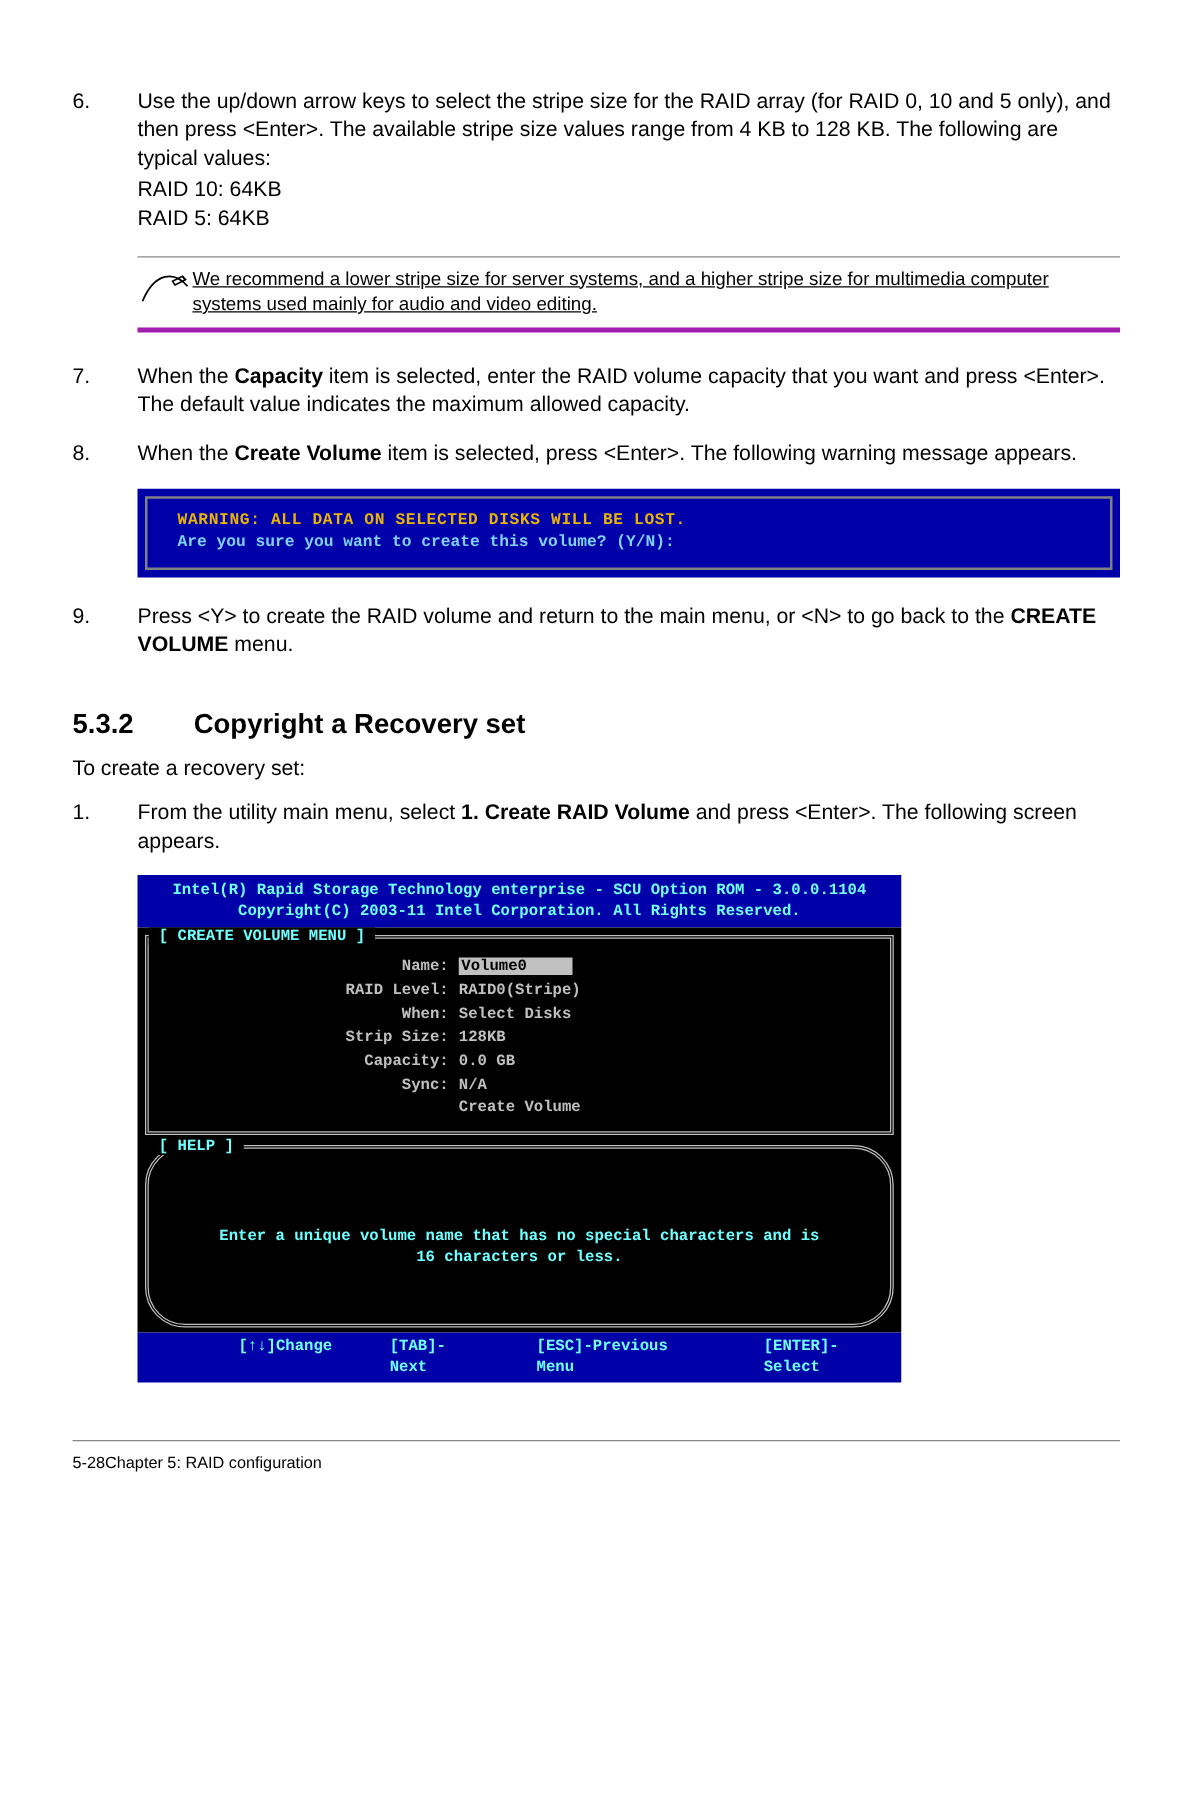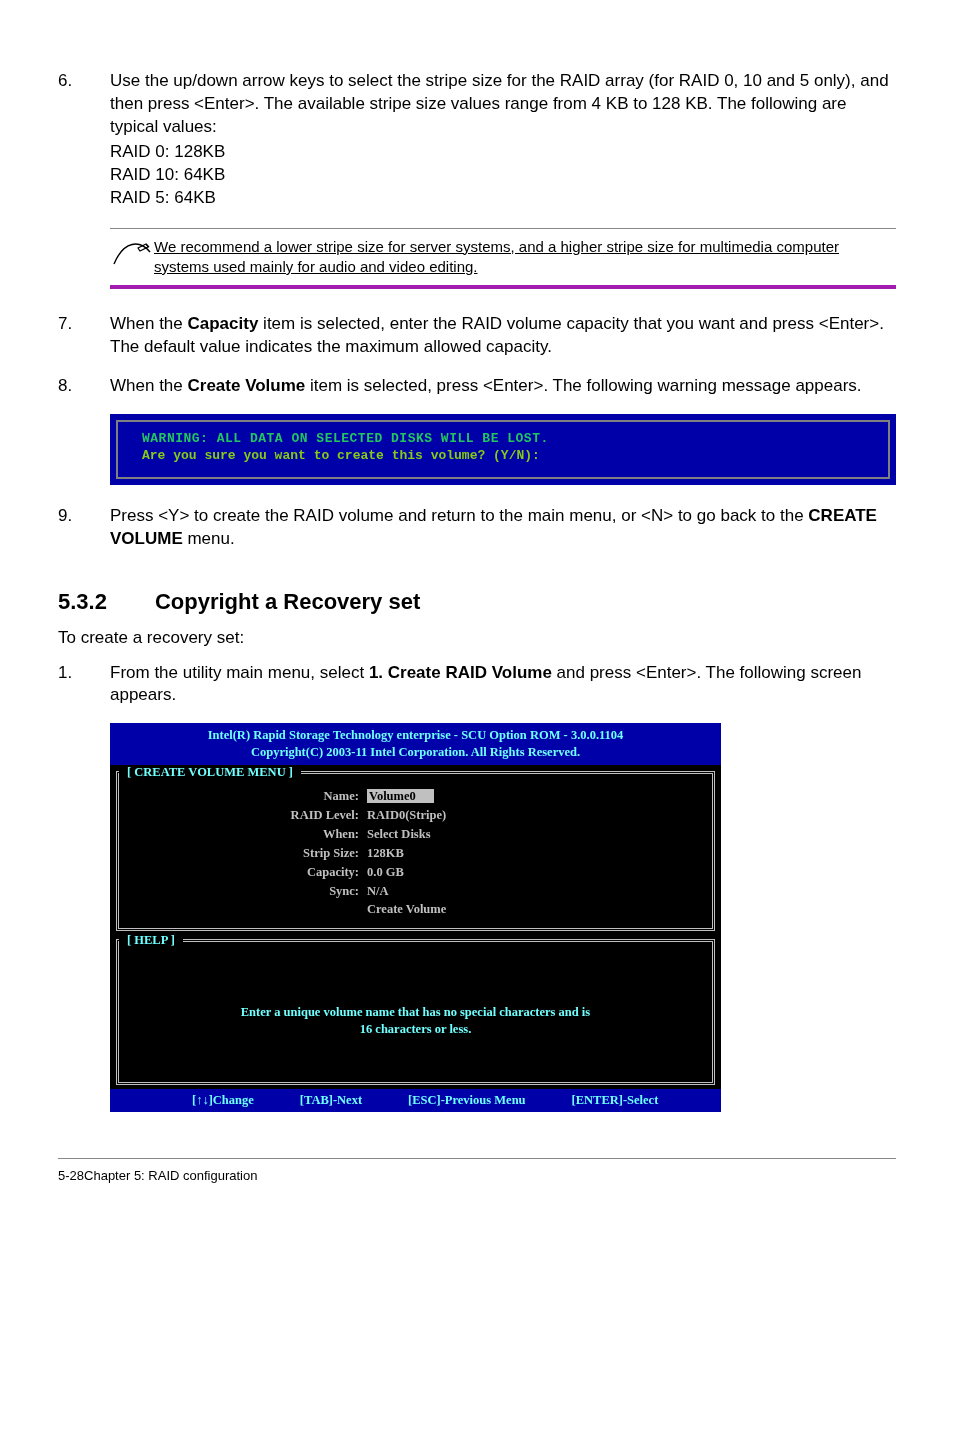--- a/index.html
+++ b/index.html
@@ -57,38 +57,38 @@
     box-sizing: border-box;
   }
   .warn-box-mid {
     border: 2px double #808080;
     padding: 8px 24px 12px 24px;
     color: #fff;
     font-family: "Courier New", monospace;
     font-size: 13px;
     font-weight: bold;
   }
-  .warn-line-red { color: #22c55e; letter-spacing: 0.5px; }
-  .warn-line-white { color: #84cc16; }
+  .warn-line-red { color: #eab308; letter-spacing: 0.5px; }
+  .warn-line-white { color: #7dd3fc; }
 
   h2.section {
     font-size: 22px;
     font-weight: bold;
     margin: 36px 0 10px 0;
     display: flex;
     gap: 48px;
   }
   p.intro {
     margin: 6px 0 12px 0;
   }
 
   .bios-box {
     margin: 12px 0 0 52px;
     width: 611px;
-    font-family: Liberation Serif, serif;
+    font-family: Liberation Mono, monospace;
     font-size: 12.5px;
     font-weight: bold;
     color: #c0c0c0;
   }
   .bios-header {
     background: #0000a8;
     color: #6fffff;
     text-align: center;
     padding: 4px 6px;
     font-weight: bold;
@@ -166,21 +166,20 @@
 <body>
 
 <div class="page">
 
   <ol class="numlist">
     <li>
       <div class="num">6.</div>
       <div class="body">
         <span>Use the up/down arrow keys to select the stripe size for the RAID array (for RAID 0, 10 and 5 only), and then press &lt;Enter&gt;. The available stripe size values range from 4 KB to 128 KB. The following are typical values:</span>
         <div class="sublines">
-          <div>RAID 0: 128KB</div>
           <div>RAID 10: 64KB</div>
           <div>RAID 5: 64KB</div>
         </div>
       </div>
     </li>
   </ol>
 
   <div class="note-row">
     <span class="pencil-icon">
       <svg width="42" height="30" viewBox="0 0 42 30">
@@ -271,21 +270,21 @@
         <div class="form-row">
           <div class="form-label">Sync:</div>
           <div class="form-value">N/A</div>
         </div>
         <div class="form-row">
           <div class="form-label"></div>
           <div class="form-value">Create Volume</div>
         </div>
       </div>
 
-      <div class="bios-panel" style="margin-top:8px;">
+      <div class="bios-panel" style="margin-top:8px;border-radius:32px;">
         <div class="panel-title-wrap"><span class="panel-title">[ HELP ]</span></div>
         <div class="help-padding">
           <div class="help-text">
             <div>Enter a unique volume name that has no special characters and is</div>
             <div>16 characters or less.</div>
           </div>
         </div>
       </div>
     </div>
     <div class="bios-footer">

